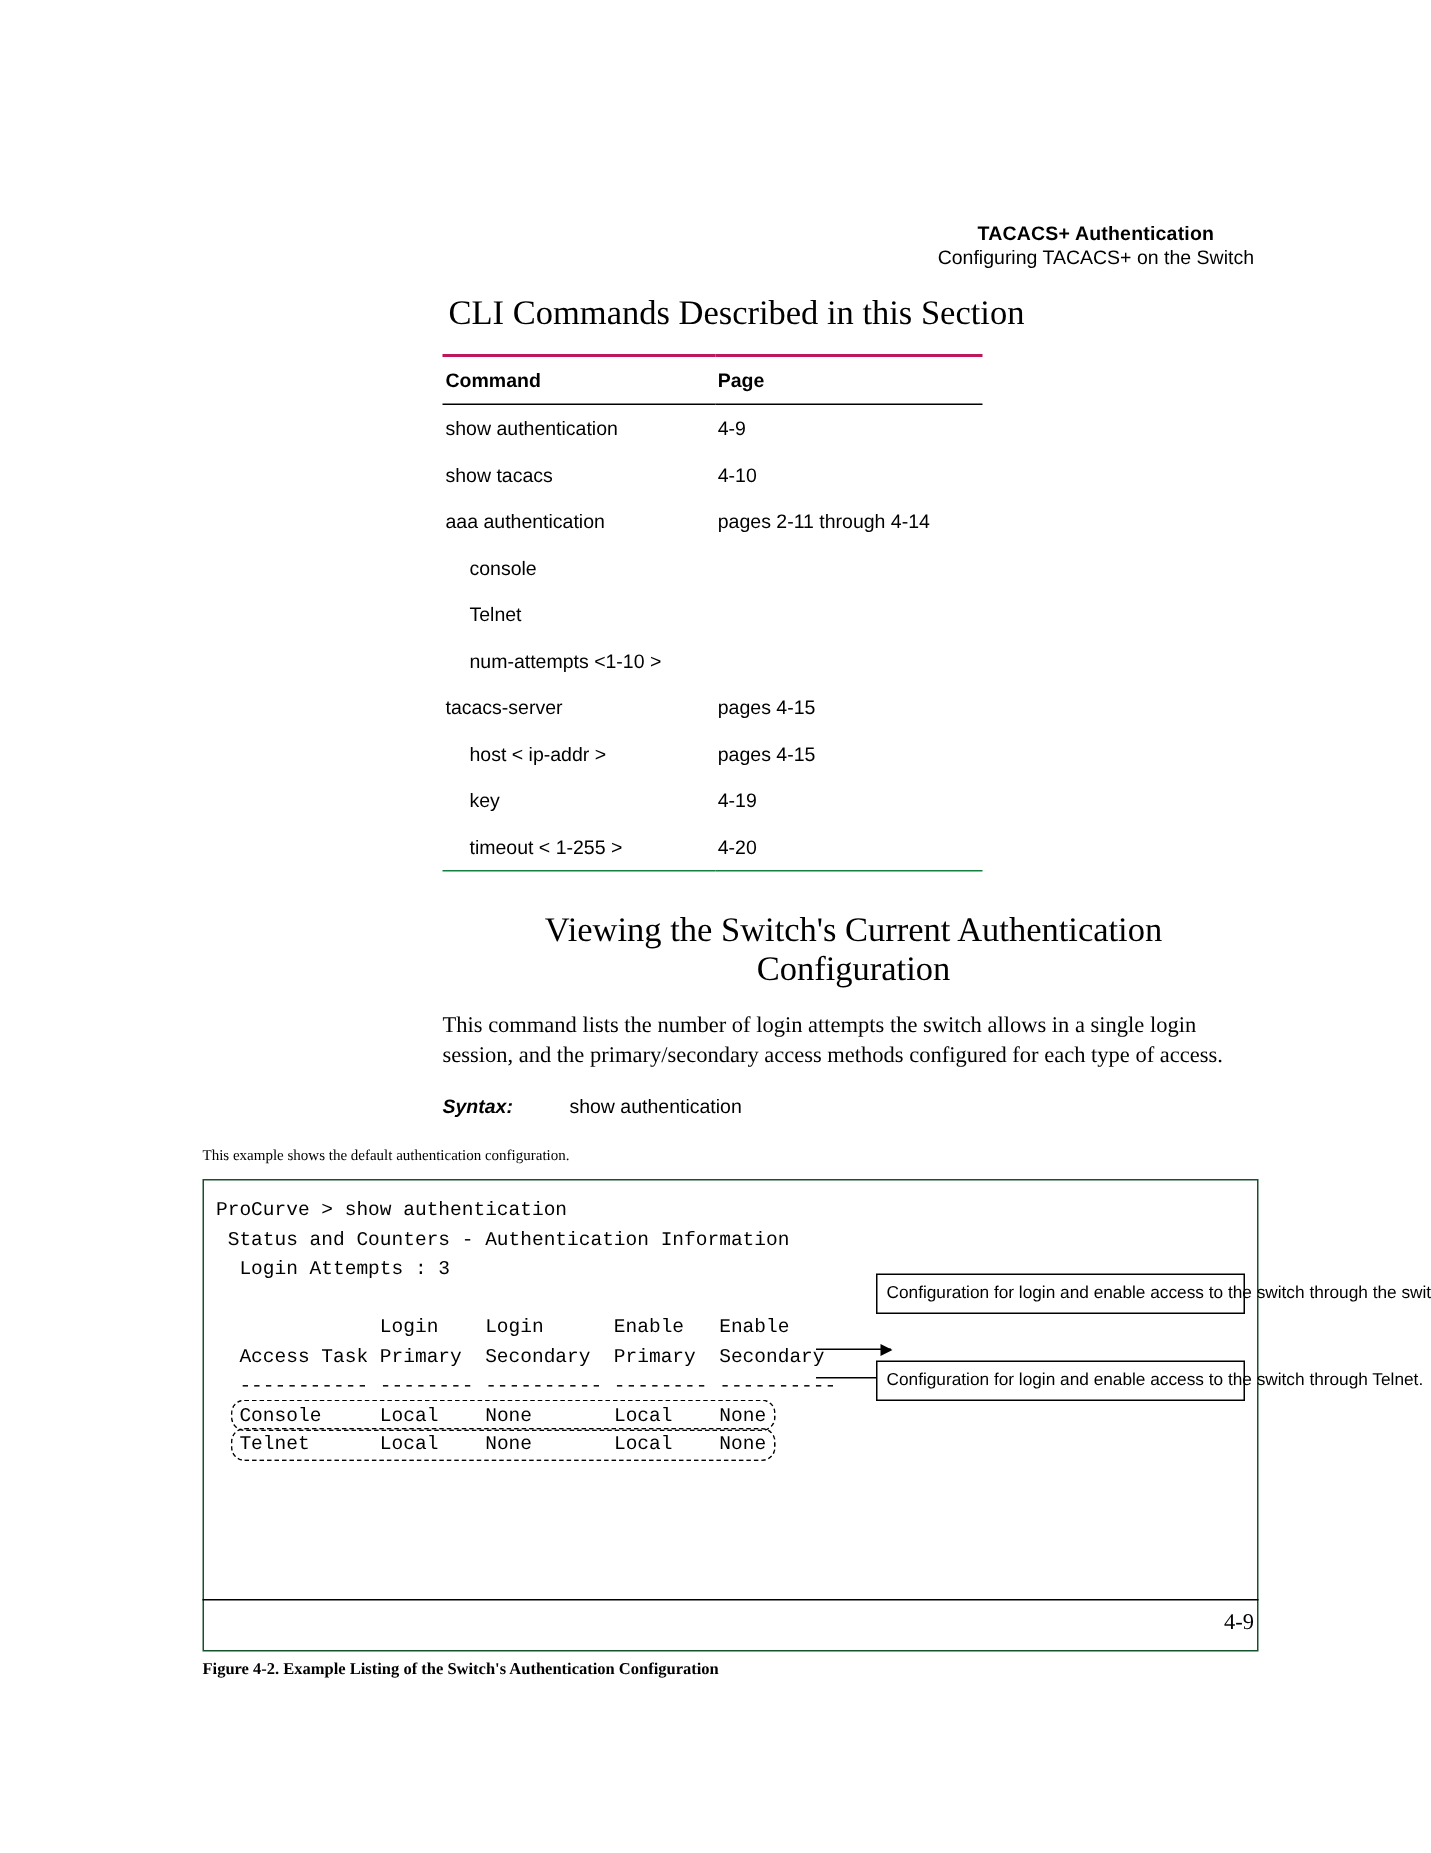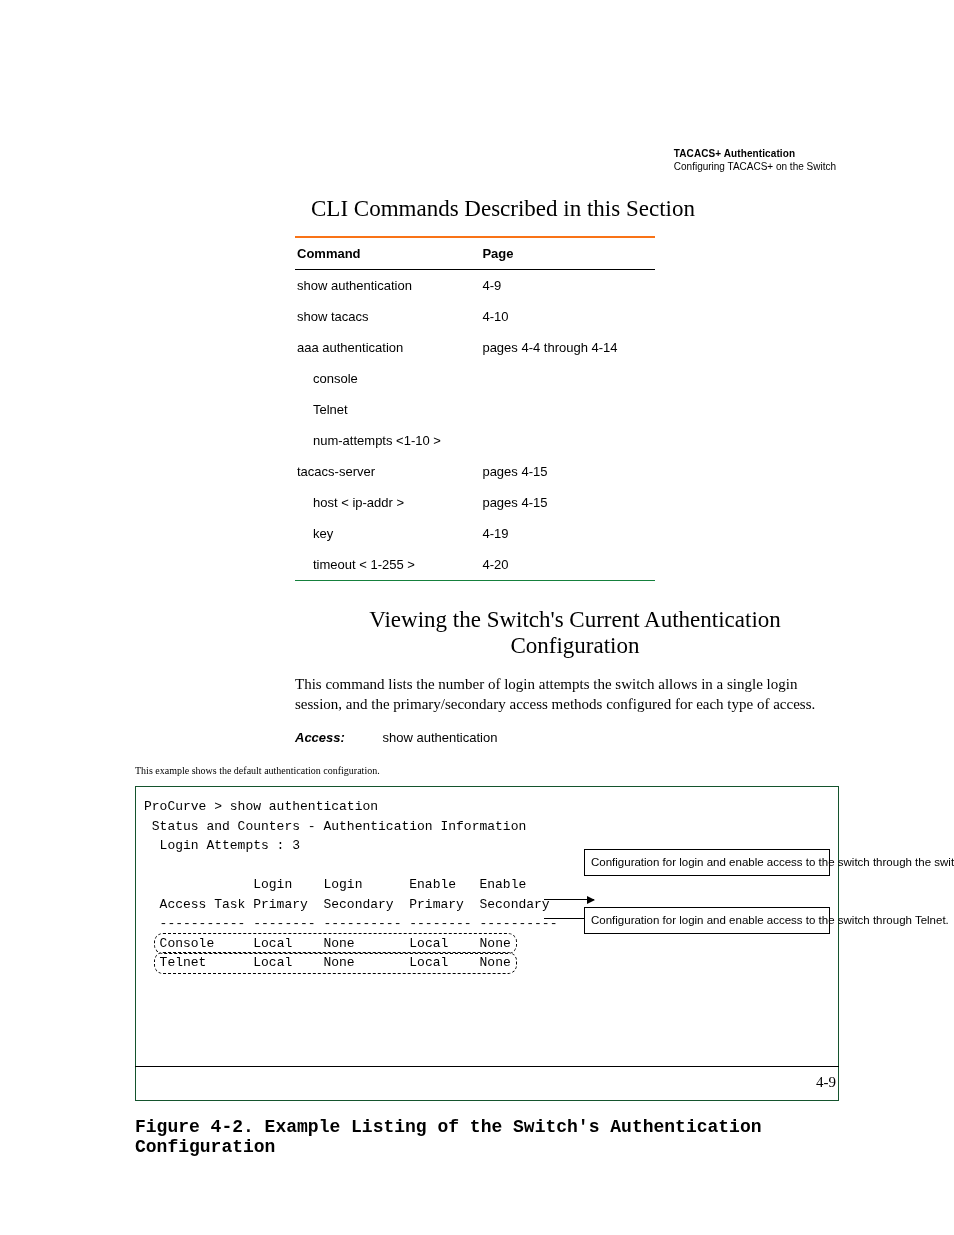--- a/index.html
+++ b/index.html
@@ -13,49 +13,49 @@
     width: 954px;
     height: 1235px;
     position: relative;
     box-sizing: border-box;
     padding: 140px 115px 70px 135px;
   }
   .running-head {
     position: absolute;
     top: 148px;
     right: 118px;
-    text-align: left;
-    font-family: "Helvetica Neue", Arial, sans-serif;
-    font-size: 10px;
+    text-align: center;
+    font-family: "Helvetica Neue", Arial, sans-serif;
+    font-size: 13px;
     line-height: 1.25;
   }
   .running-head .rh-bold { font-weight: 700; letter-spacing: .01em; }
   .running-head .rh-sub  { font-weight: 400; }
 
   .content {
     margin-left: 160px;   
     margin-right: 0;
     padding-top: 56px;    
   }
 
   h2.section {
     font-family: "Century Schoolbook", Georgia, serif;
     font-weight: 400;
     font-size: 23px;
-    margin: 0 0 14px 16px;
+    margin: 0 0 14px 4px;
   }
 
   
   .cmd-table {
     width: 360px;
     border-collapse: collapse;
     font-family: "Helvetica Neue", Arial, sans-serif;
     font-size: 13px;
   }
-  .cmd-table thead tr { border-top: 2px solid #f97316; border-bottom: 1px solid #000; }
+  .cmd-table thead tr { border-top: 2px solid #be185d; border-bottom: 1px solid #000; }
   .cmd-table th {
     text-align: left;
     font-weight: 700;
     padding: 8px 4px 8px 2px;
   }
   .cmd-table td {
     padding: 8px 4px 8px 2px;
     vertical-align: top;
   }
   .cmd-table tbody tr:last-child td { border-bottom: 1px solid #15803d; }
@@ -136,24 +136,24 @@
     right: -1px;
     top: -4px;
     border-left: 8px solid #000;
     border-top: 4px solid transparent;
     border-bottom: 4px solid transparent;
   }
   .arrow.a1 { top: 112px;  left: 408px; width: 50px; }
   .arrow.a2 { top: 131px;  left: 408px; width: 50px; }
 
   .fig-caption {
-    font-family: Liberation Mono, monospace;
-    font-size: 18px;
+    font-family: Liberation Serif, serif;
+    font-size: 11px;
     font-weight: 700;
-    margin-top: 16px;
+    margin-top: 6px;
   }
 
   .footer-rule {
     position: absolute;
     left: 135px; right: 115px;
     bottom: 168px;
     border-top: 1px solid #000;
   }
   .folio {
     position: absolute;
@@ -188,21 +188,21 @@
         <tr>
             <td>show authentication</td>
             <td>4-9</td>
           </tr>
         <tr>
             <td>show tacacs</td>
             <td>4-10</td>
           </tr>
         <tr>
             <td>aaa authentication</td>
-            <td>pages 4-4 through 4-14</td>
+            <td>pages 2-11 through 4-14</td>
           </tr>
         <tr>
             <td class="sub1">console</td>
             <td></td>
           </tr>
         <tr>
             <td class="sub1">Telnet</td>
             <td></td>
           </tr>
         <tr>
@@ -228,21 +228,21 @@
             <td>4-20</td>
           </tr>
       </tbody>
     </table>
 
     <h2 class="section tight">Viewing the Switch's Current Authentication Configuration</h2>
 
     <p class="body">This command lists the number of login attempts the switch allows in a single login session, and the primary/secondary access methods configured for each type of access.</p>
 
     <div class="syntax-row">
-      <span class="label">Access:</span>
+      <span class="label">Syntax:</span>
       <span class="value">show authentication</span>
     </div>
   </div>
 
   <p class="example-lead">This example shows the default authentication configuration.</p>
 
   <div class="figure-wrap">
     <div class="terminal-box"><span>ProCurve &gt; show authentication</span>
 <span> Status and Counters - Authentication Information</span>
 <span>  Login Attempts : 3</span>

